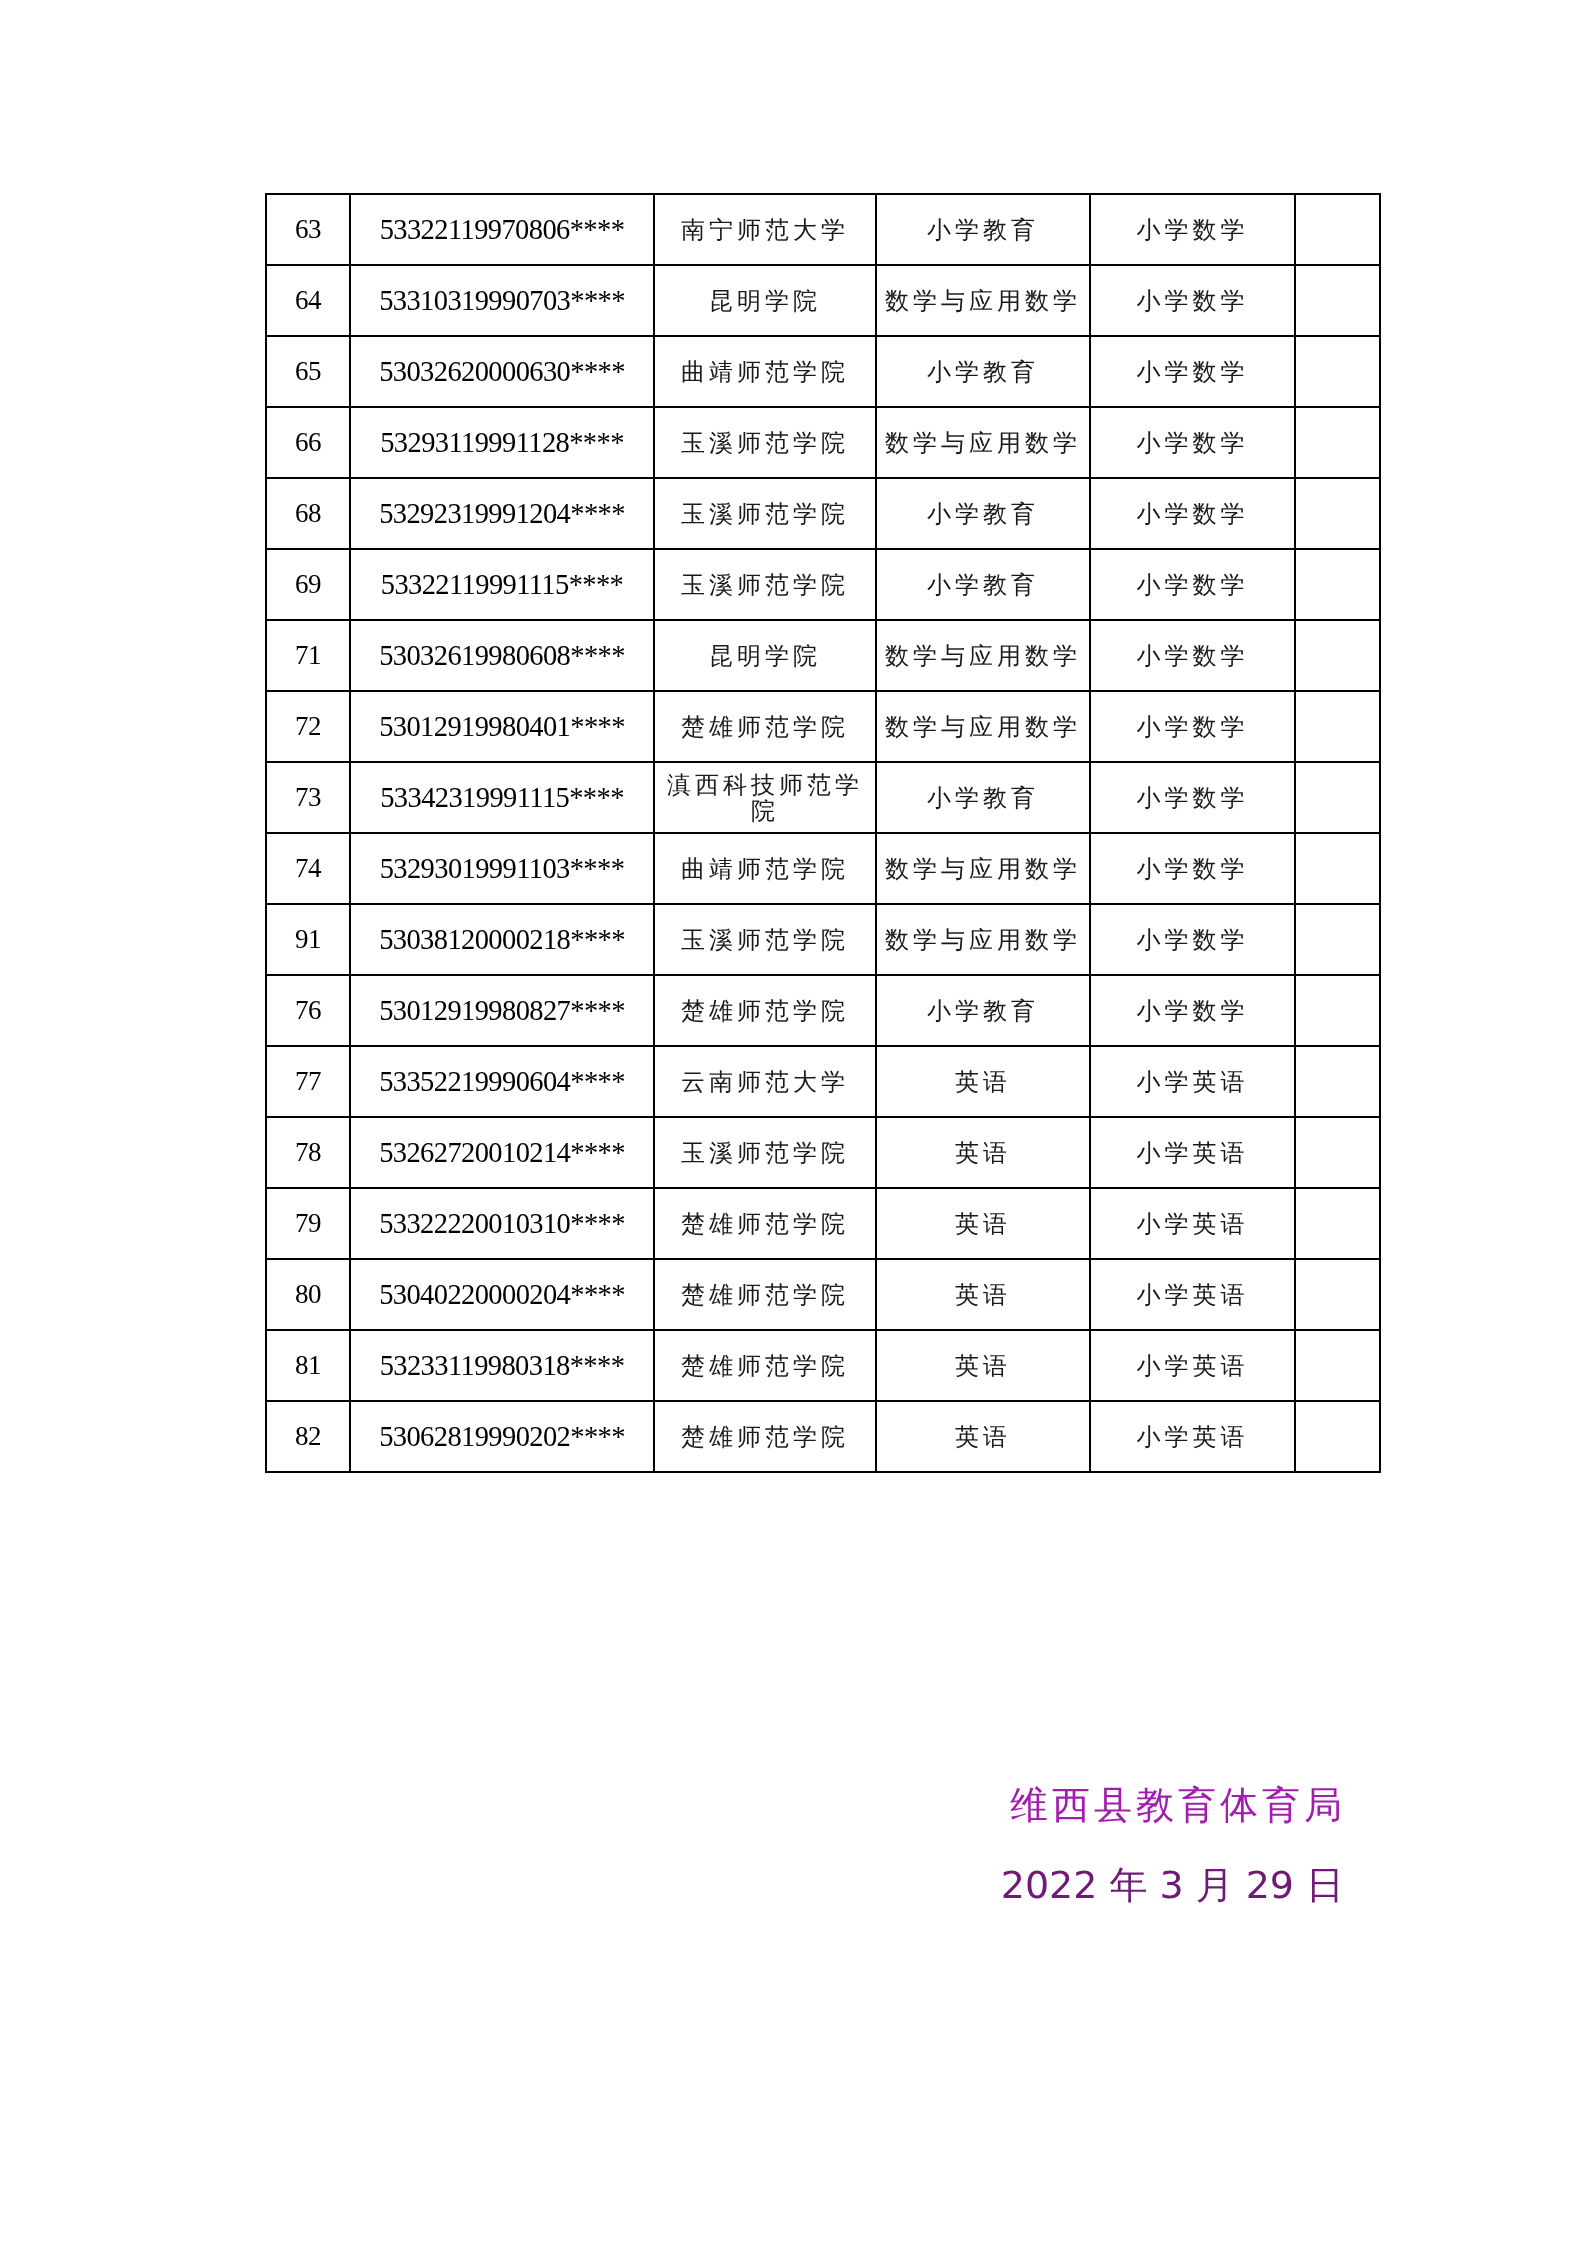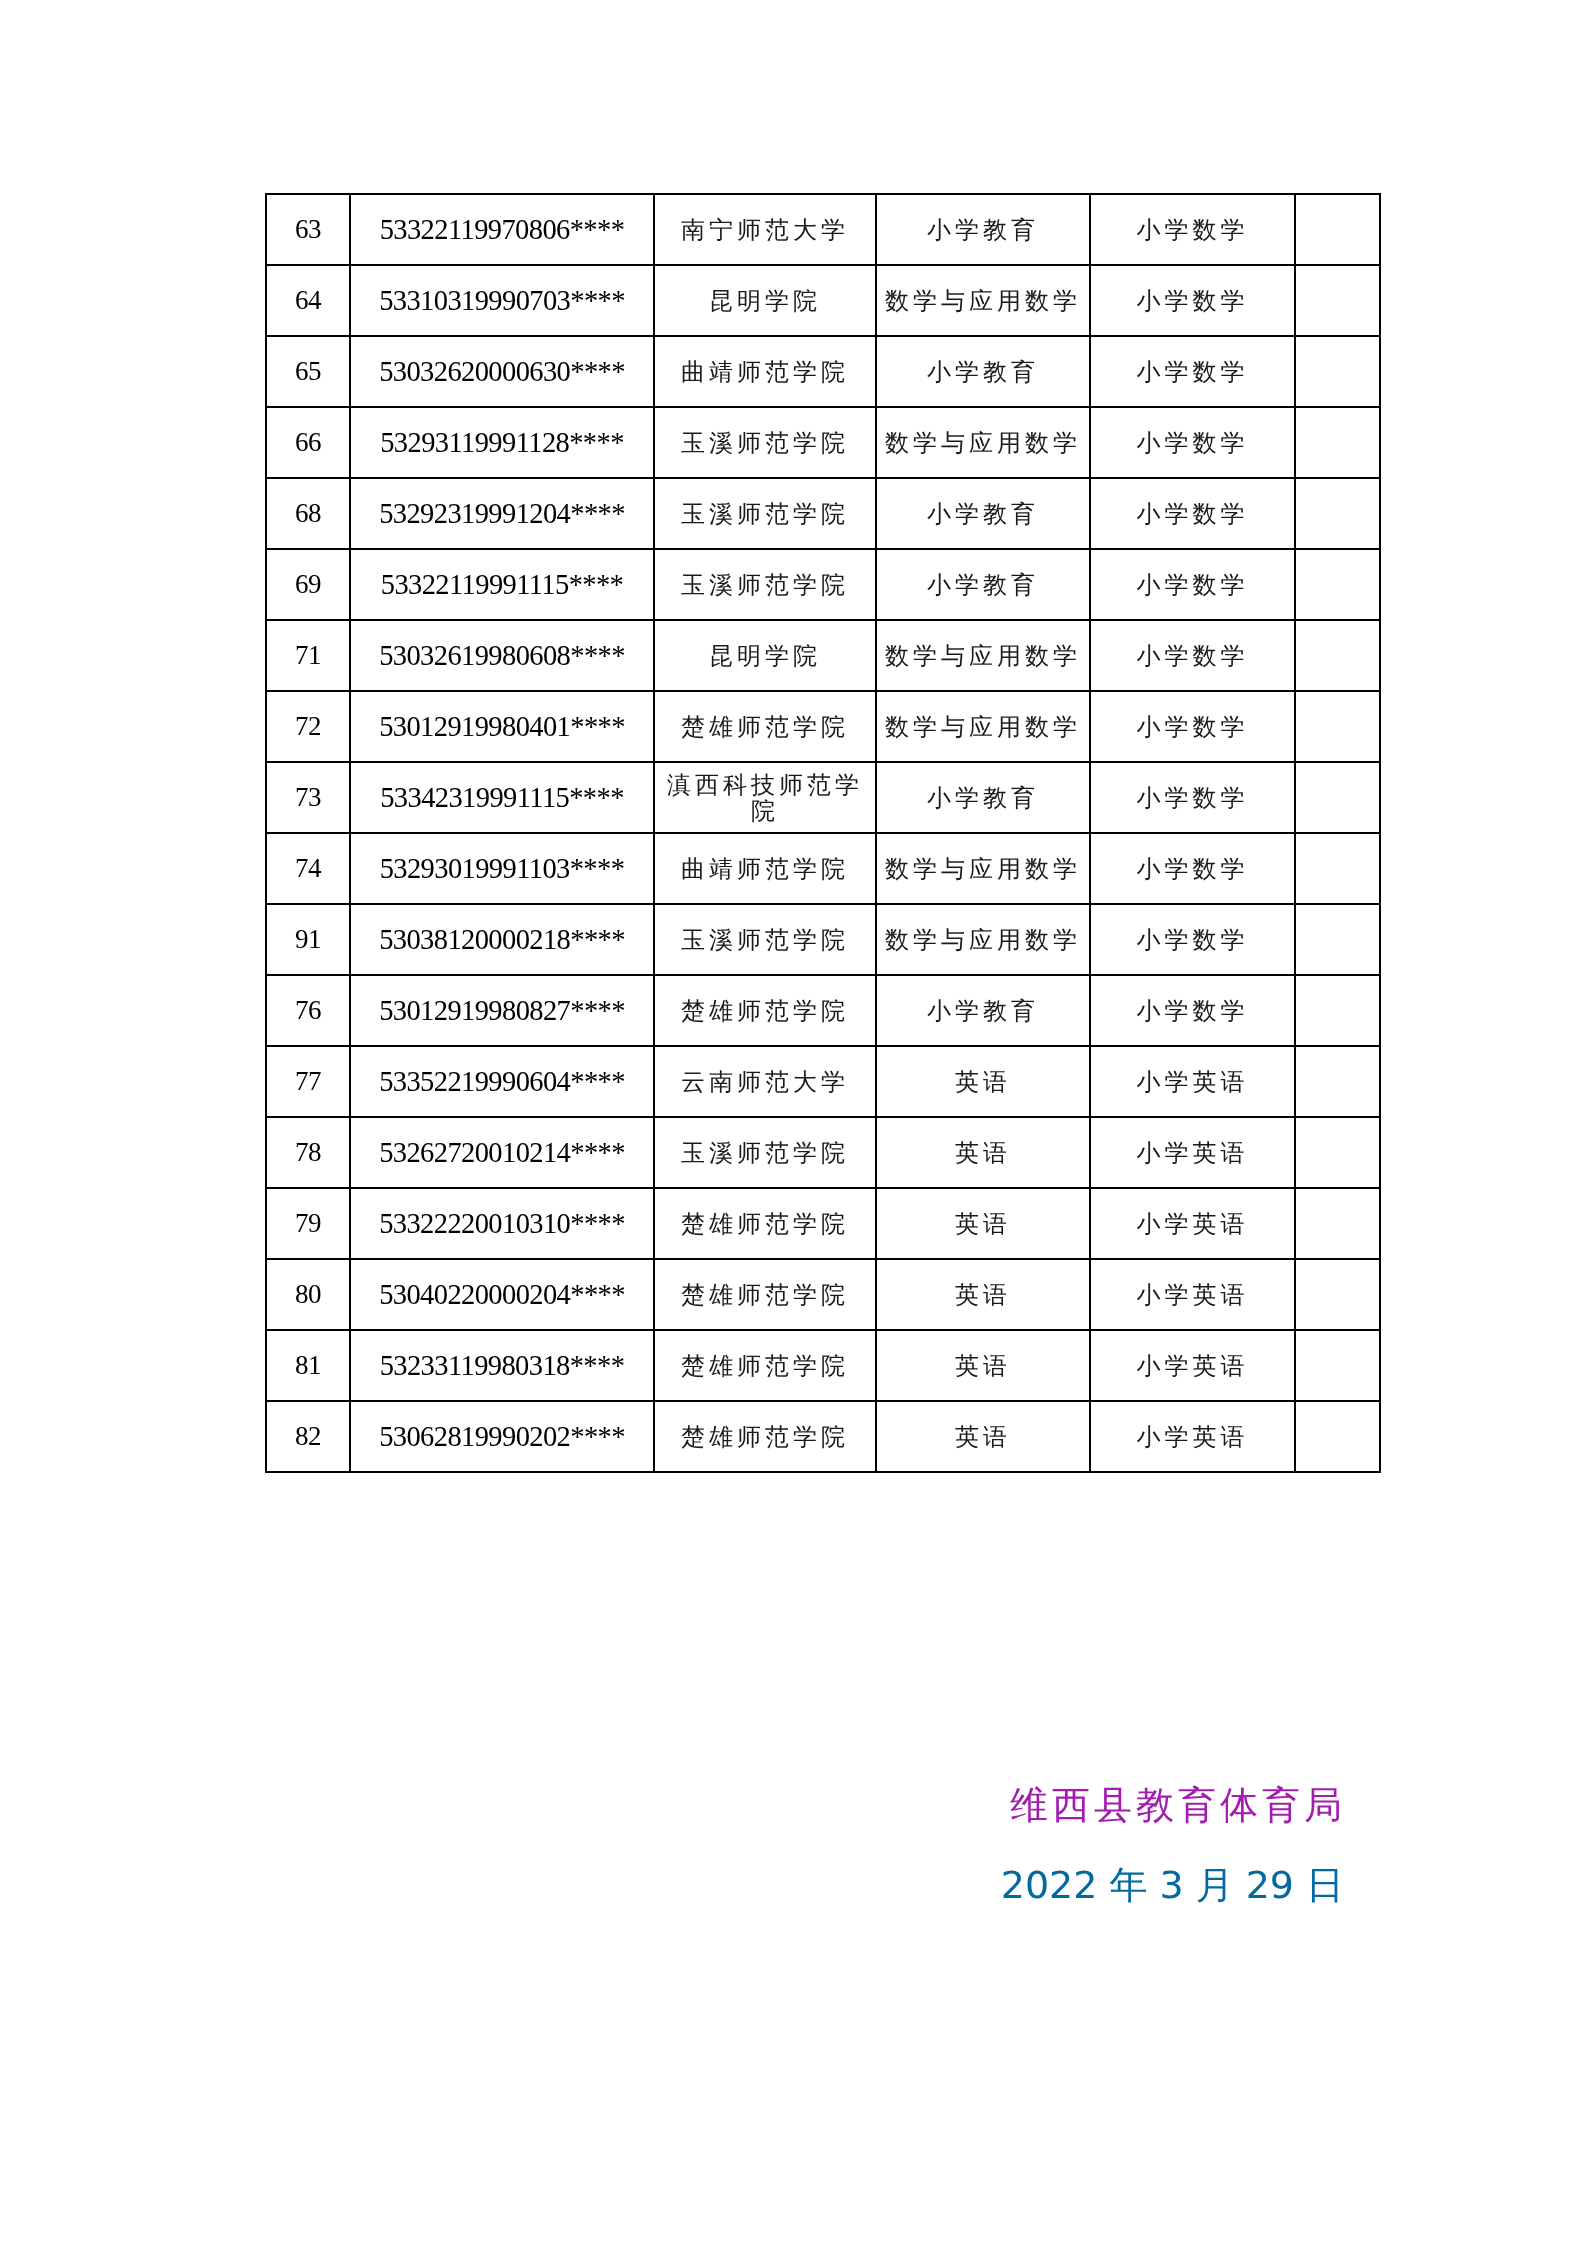--- a/index.html
+++ b/index.html
@@ -75,21 +75,21 @@
       letter-spacing: 4px;
       color: #a21caf;
       white-space: nowrap;
     }
     .footer-date {
       position: absolute;
       right: 243px;
       top: 1860px;
       font-family: "DejaVu Sans", "Liberation Sans", sans-serif;
       font-size: 38px;
-      color: #0369a1;
+      color: #701a75;
       white-space: nowrap;
     }
     .footer-date span.gap { display: inline-block; width: 12px; }
   </style>
 </head>
 <body>
 
 <div class="page">
 
   <table class="roster">

